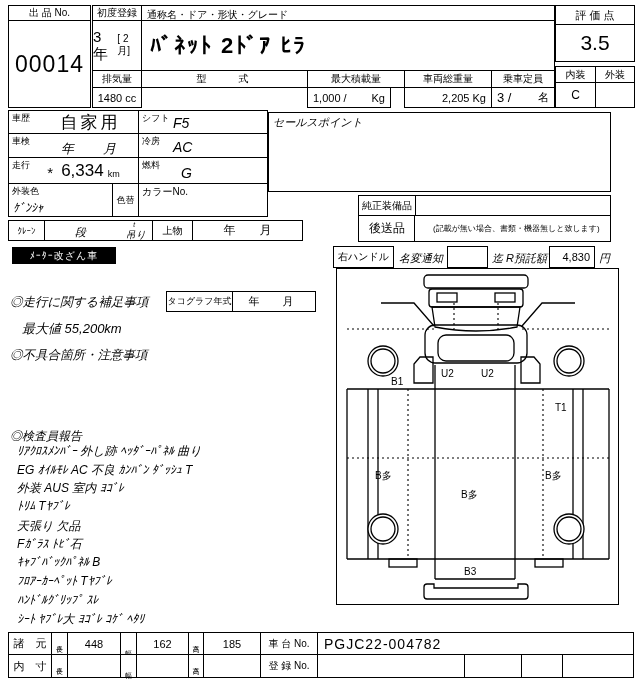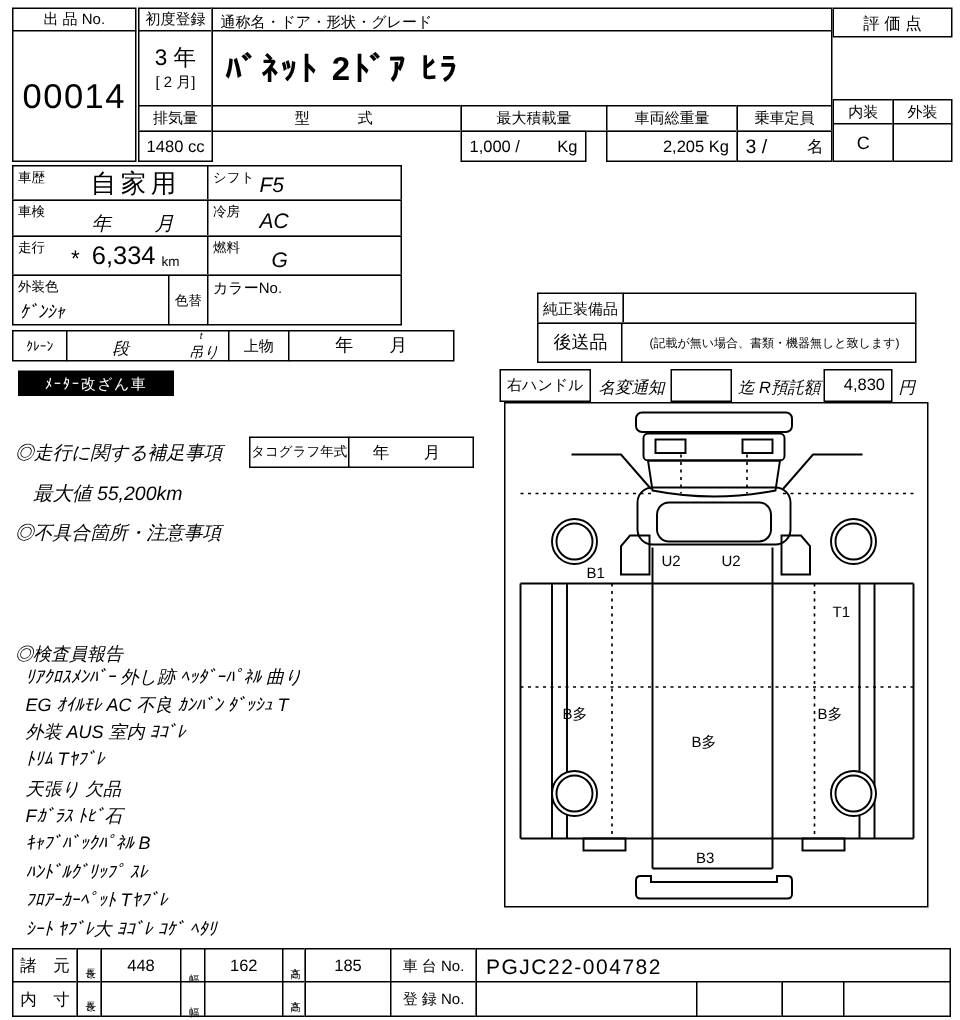--- a/index.html
+++ b/index.html
@@ -23,21 +23,21 @@
 </style>
 </head>
 <body>
 
 <div class="sheet">
 
   <div class="b ctr" style="left:8px;top:5px;width:83px;height:16px;font-size:10px">出 品 No.</div>
   <div class="b ctr" style="left:8px;top:20px;width:83px;height:88px;font-size:23px;letter-spacing:1px">00014</div>
 
   <div class="b ctr" style="left:92px;top:5px;width:50px;height:16px;font-size:10px">初度登録</div>
-  <div class="b" style="left:92px;top:20px;width:50px;height:51px;display:flex;flex-direction:column;align-items:center;justify-content:center">
+  <div class="b" style="left:92px;top:20px;width:50px;height:51px;display:flex;flex-direction:row;align-items:center;justify-content:center">
     <span style="font-size:15px">3 年</span>
     <span style="font-size:10px">[ 2 月]</span>
   </div>
 
   <div class="b" style="left:141px;top:5px;width:414px;height:16px;font-size:10px;padding:2px 0 0 5px">通称名・ドア・形状・グレード</div>
   <div class="b" style="left:141px;top:20px;width:414px;height:51px;font-size:22px;font-weight:bold;letter-spacing:2px;display:flex;align-items:center;padding-left:8px">ﾊﾞﾈｯﾄ 2ﾄﾞｱ ﾋﾗ</div>
 
   <div class="b ctr" style="left:92px;top:70px;width:50px;height:18px;font-size:10px">排気量</div>
   <div class="b ctr" style="left:92px;top:87px;width:50px;height:21px;font-size:11px">1480 cc</div>
 
@@ -52,20 +52,21 @@
   <div class="b ctr" style="left:404px;top:70px;width:88px;height:18px;font-size:10px">車両総重量</div>
   <div class="b" style="left:404px;top:87px;width:88px;height:21px;display:flex;align-items:center;justify-content:flex-end;padding-right:5px;font-size:11px">2,205 Kg</div>
 
   <div class="b ctr" style="left:491px;top:70px;width:64px;height:18px;font-size:10px">乗車定員</div>
   <div class="b" style="left:491px;top:87px;width:64px;height:21px;display:flex;align-items:center;justify-content:space-between;padding:0 5px">
     <span style="font-size:13px">3 /</span>
     <span style="font-size:11px">名</span>
   </div>
 
   <div class="b ctr" style="left:555px;top:5px;width:80px;height:20px;font-size:11px">評 価 点</div>
+  <div class="b ctr" style="left:555px;top:24px;width:80px;height:38px;font-size:21px">3.5</div>
   <div class="b ctr" style="left:555px;top:66px;width:41px;height:17px;font-size:10px">内装</div>
   <div class="b ctr" style="left:595px;top:66px;width:40px;height:17px;font-size:10px">外装</div>
   <div class="b ctr" style="left:555px;top:82px;width:41px;height:26px;font-size:12px">C</div>
   <div class="b ctr" style="left:595px;top:82px;width:40px;height:26px;font-size:12px"></div>
 
   <div class="b spec" style="left:8px;top:110px;width:131px;height:24px">
     <span class="sl">車歴</span>
     <span style="font-size:17px;letter-spacing:3px;margin-left:14px">自家用</span>
   </div>
   <div class="b" style="left:138px;top:110px;width:130px;height:24px">
@@ -104,20 +105,23 @@
 
   <div class="b ctr" style="left:8px;top:220px;width:37px;height:21px;font-size:9px">ｸﾚｰﾝ</div>
   <div class="b" style="left:44px;top:220px;width:109px;height:21px">
     <span class="t" style="left:30px;top:4px;font-size:11px">段</span>
     <span class="t" style="right:17px;top:0px;font-size:6.5px">t</span>
     <span class="t" style="right:6px;top:7px;font-size:10px">吊り</span>
   </div>
   <div class="b ctr" style="left:152px;top:220px;width:41px;height:21px;font-size:10px">上物</div>
   <div class="b ctr" style="left:192px;top:220px;width:111px;height:21px;font-size:12px">年　　月</div>
 
+  <div class="b" style="left:268px;top:112px;width:343px;height:80px">
+    <span class="t" style="left:4px;top:2px;font-size:11px">セールスポイント</span>
+  </div>
   <div class="b ctr" style="left:358px;top:195px;width:58px;height:21px;font-size:10px">純正装備品</div>
   <div class="b" style="left:415px;top:195px;width:196px;height:21px;font-size:11px"></div>
   <div class="b ctr" style="left:358px;top:215px;width:58px;height:27px;font-size:12px">後送品</div>
   <div class="b" style="left:414px;top:215px;width:197px;height:27px;font-size:8px;display:flex;align-items:center;padding-left:18px">(記載が無い場合、書類・機器無しと致します)</div>
 
   <div class="badge" style="left:12px;top:247px;width:104px;height:17px">ﾒｰﾀｰ改ざん車</div>
 
   <div class="b ctr" style="left:333px;top:246px;width:61px;height:22px;font-size:10px">右ハンドル</div>
   <span class="t" style="left:399px;top:251px;font-size:11px">名変通知</span>
   <div class="b" style="left:447px;top:246px;width:41px;height:22px"></div>
@@ -134,22 +138,22 @@
 
   <span class="t" style="left:10px;top:428px;font-size:12px">◎検査員報告</span>
   <div class="t" style="left:17px;top:443px;width:315px">
     <div class="note-line">ﾘｱｸﾛｽﾒﾝﾊﾞｰ 外し跡  ﾍｯﾀﾞｰﾊﾟﾈﾙ 曲り</div>
     <div class="note-line">EG ｵｲﾙﾓﾚ  AC 不良  ｶﾝﾊﾞﾝ ﾀﾞｯｼｭ T</div>
     <div class="note-line">外装 AUS  室内 ﾖｺﾞﾚ</div>
     <div class="note-line">ﾄﾘﾑ Tﾔﾌﾞﾚ</div>
     <div class="note-line">天張り 欠品</div>
     <div class="note-line">Fｶﾞﾗｽ ﾄﾋﾞ石</div>
     <div class="note-line">ｷｬﾌﾞﾊﾞｯｸﾊﾟﾈﾙ B</div>
+    <div class="note-line">ﾌﾛｱｰｶｰﾍﾟｯﾄ Tﾔﾌﾞﾚ</div>
     <div class="note-line">ﾊﾝﾄﾞﾙｸﾞﾘｯﾌﾟ ｽﾚ</div>
-    <div class="note-line">ﾌﾛｱｰｶｰﾍﾟｯﾄ Tﾔﾌﾞﾚ</div>
     <div class="note-line">ｼｰﾄ ﾔﾌﾞﾚ大 ﾖｺﾞﾚ ｺｹﾞ ﾍﾀﾘ</div>
   </div>
 
   <div class="b" style="left:336px;top:268px;width:283px;height:337px">
     <svg width="280" height="334" viewBox="0 0 280 334">
       <g>
         <rect class="s" x="87" y="6" width="104" height="13" rx="4"></rect>
       </g>
       <g>
         <rect class="s" x="92" y="20" width="94" height="18" rx="3"></rect>

